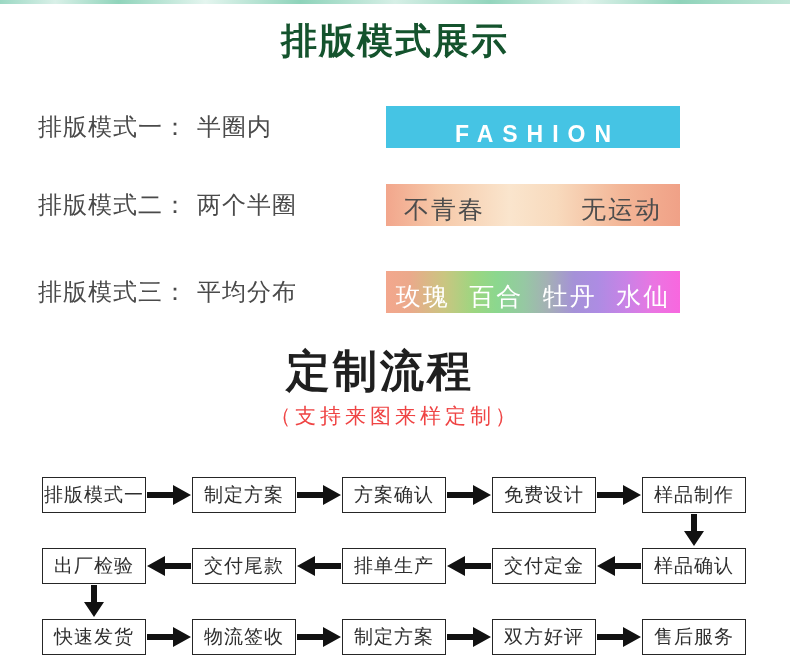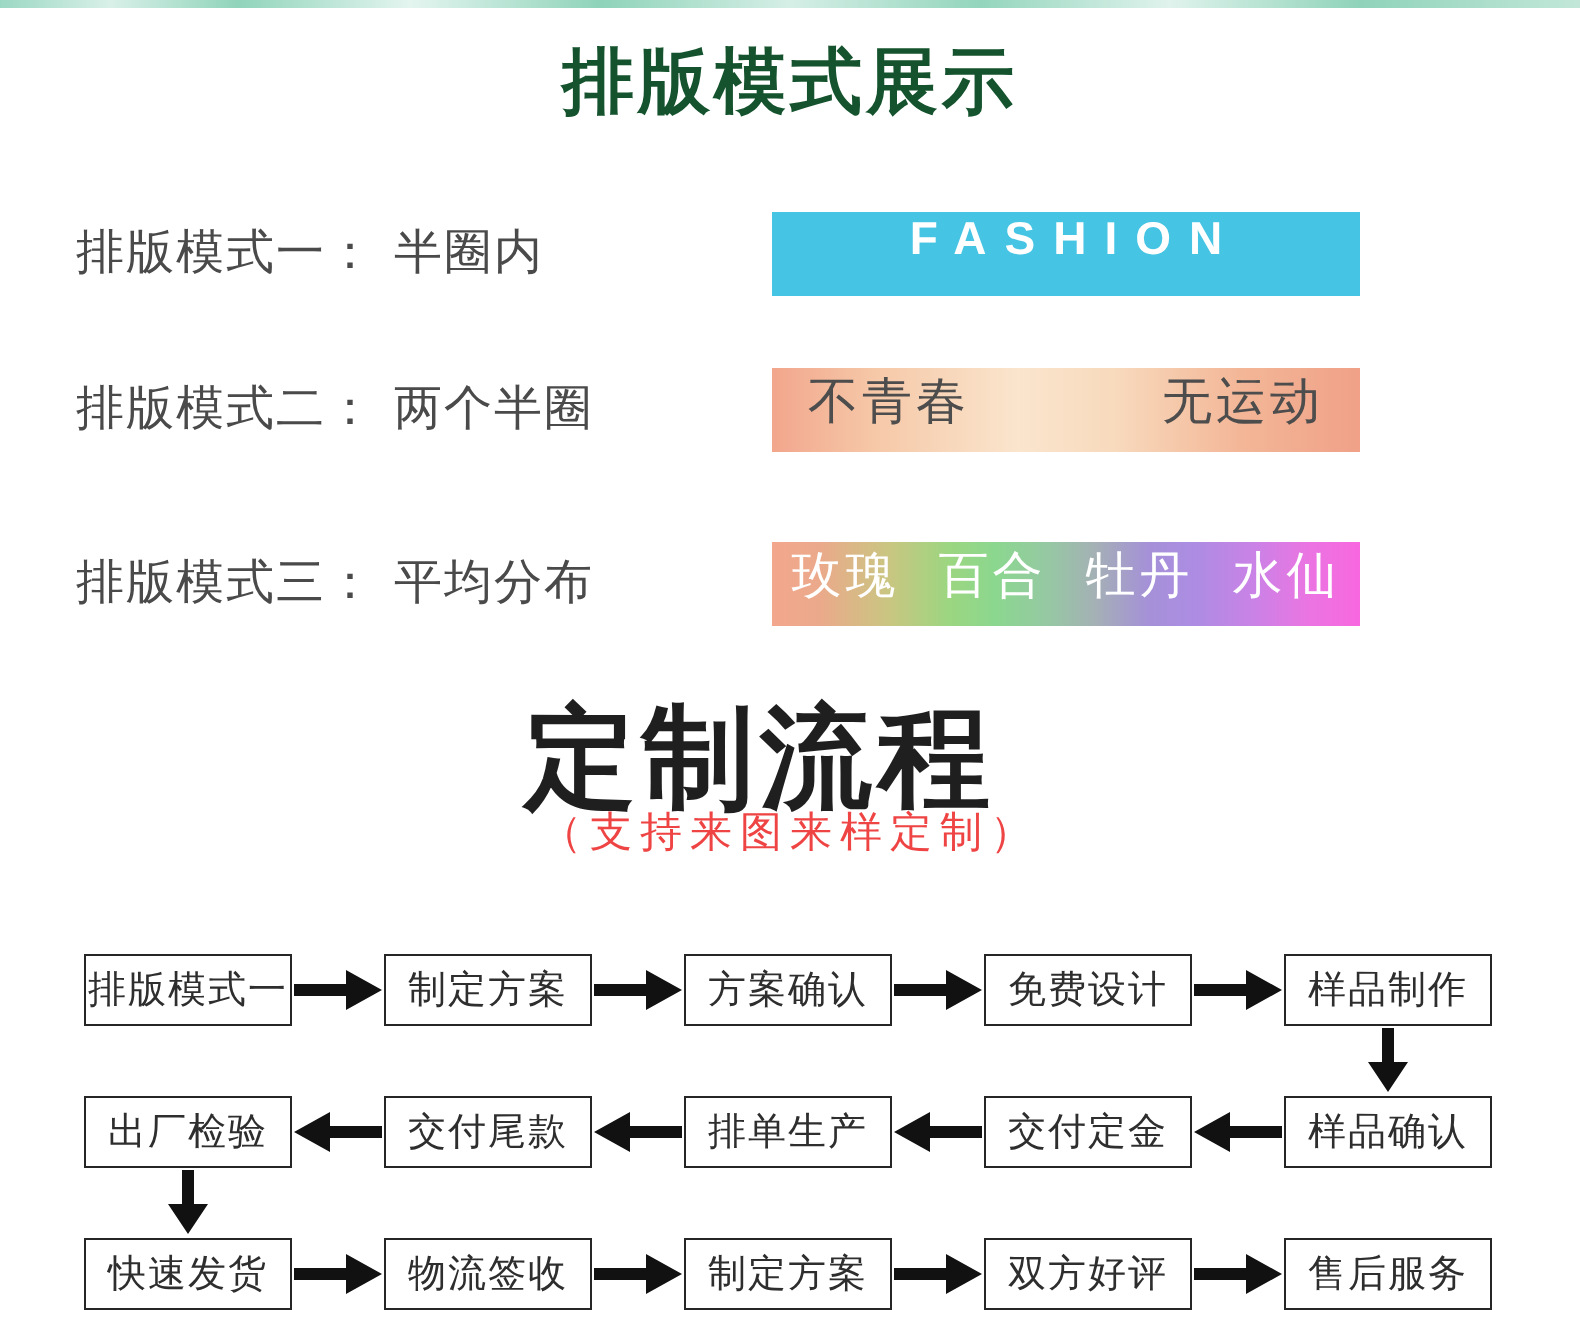--- a/index.html
+++ b/index.html
@@ -30,21 +30,21 @@
   .mode-row.m0 { top:106px; }
   .mode-row.m1 { top:184px; }
   .mode-row.m2 { top:271px; }
   .mode-label {
     position:absolute; left:38px; top:0; height:42px; line-height:42px;
     font-size:24px; color:#4a4a4a; letter-spacing:1px; white-space:nowrap;
   }
   .mode-value { margin-left:9px;text-align:right; }
   .mode-bar {
     position:absolute; left:386px; top:0; width:294px; height:42px;
-    display:flex; align-items:flex-start;
+    display:flex; align-items:flex-end;
   }
   .bar-fashion { background:#45c4e4; justify-content:center; }
   .bar-fashion .bar-text {
     color:#ffffff; font-size:23px; font-weight:700;
     letter-spacing:9px; padding-left:9px;
   }
   .bar-salmon {
     background:linear-gradient(90deg,#f2a68c 0%,#f6c9a9 18%,#fae5cd 42%,
       #f8dabd 58%,#f3b697 80%,#f0a187 100%);
     justify-content:space-between; padding:0 18px;
@@ -54,21 +54,21 @@
     background:linear-gradient(90deg,#f3a78d 0%,#eba98b 8%,#c9c681 20%,#9cd680 30%,
       #8bd78f 38%,#96c8a3 47%,#a4b0b5 55%,#a591d8 64%,#ad8ce3 72%,#ca82e6 82%,
       #ea75e2 91%,#f867df 100%);
     justify-content:space-around;
   }
   .bar-rainbow .bar-text { color:#ffffff; font-size:25px; letter-spacing:2px; }
 
   
   .process-title {
     position:absolute; top:342px; left:0; width:760px; text-align:center;
-    font-size:56px; font-weight:600; color:#1f1f1f; letter-spacing:3px;
+    font-size:44px; font-weight:600; color:#1f1f1f; letter-spacing:3px;
   }
   .process-subtitle {
     position:absolute; top:402px; left:0; width:790px; text-align:center;
     font-size:21px; color:#ef4444; letter-spacing:4px;
   }
 
   
   .flow { position:absolute; top:477px; left:42px; width:704px; }
   .flow-row {
     display:flex; justify-content:space-between; align-items:center; height:36px;

